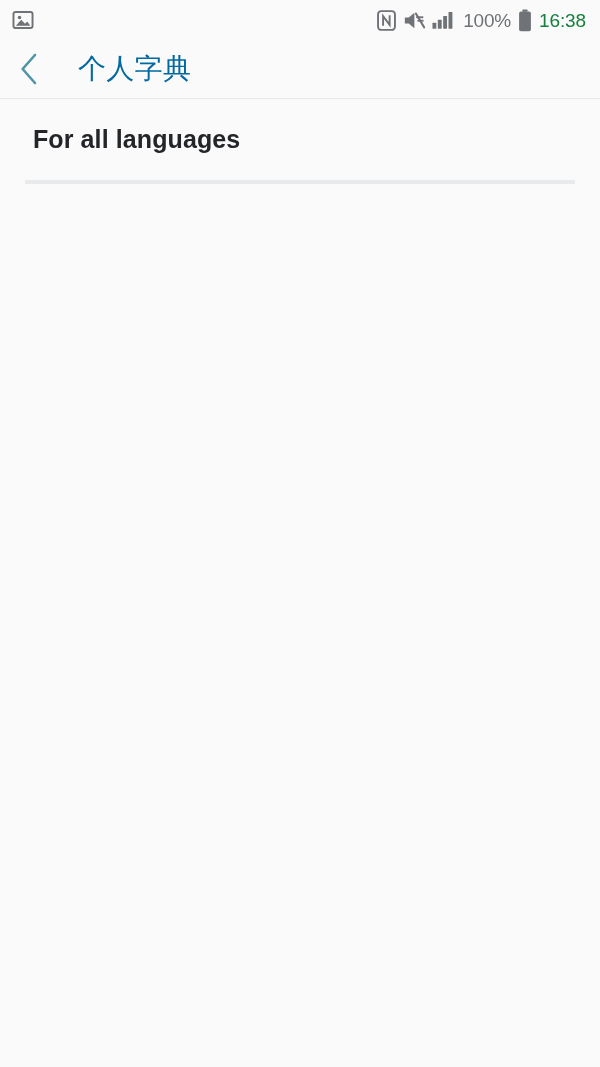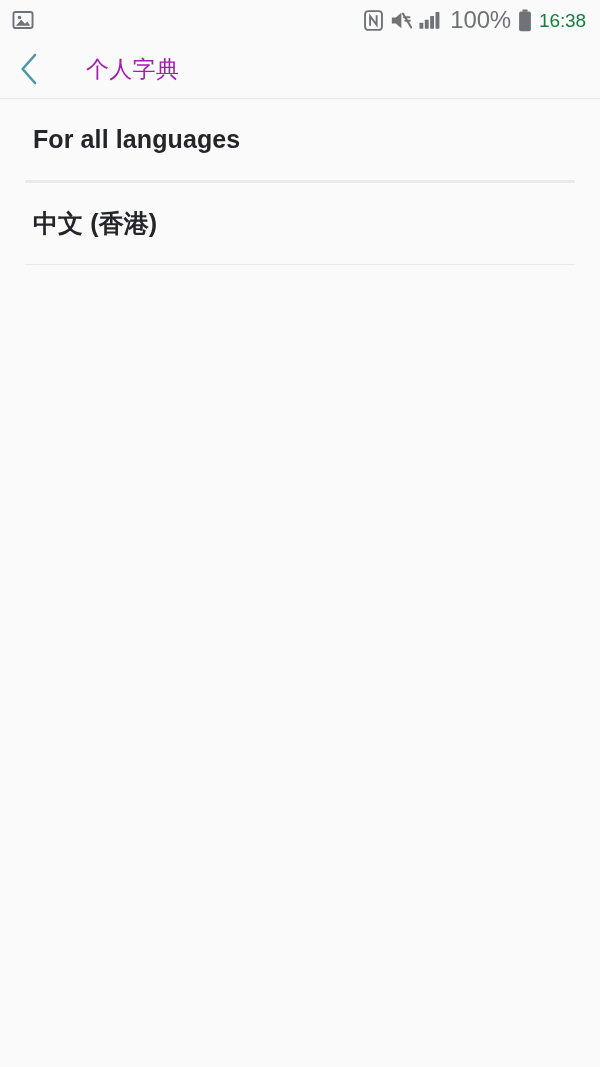--- a/index.html
+++ b/index.html
@@ -19,21 +19,21 @@
     display:flex; align-items:center;
     padding:0 14px 0 12px;
   }
   .sb-left{ display:flex; align-items:center; gap:8px; }
   .sb-right{
     margin-left:auto;
     display:flex; align-items:center; gap:7px;
     color:#6f7276;
   }
   .sb-right .pct{
-    font-size:24px; letter-spacing:-.2px;
+    font-size:19px; letter-spacing:-.2px;
     color:#6f7276; line-height:1;
     position:relative; top:0px;
   }
   .sb-right .clock{
     font-size:19px; letter-spacing:-.1px;
     color:#15803d; line-height:1;
   }
   .icon-svg{ display:block; }
 
   
@@ -43,24 +43,24 @@
     background:#fafafa;
     display:flex; align-items:center;
   }
   .back-btn{
     width:58px; height:58px;
     display:flex; align-items:center; justify-content:center;
     flex:0 0 58px;
     cursor:pointer;
   }
   .appbar-title{
-    font-size:23px;
-    color:#a21caf;
+    font-size:28px;
+    color:#0369a1;
     letter-spacing:.3px;
-    margin-left:28px;
+    margin-left:20px;
     line-height:1;
   }
   .appbar-divider{
     width:600px; height:1px;
     background:#e6e7e8;
   }
 
   
   .list{ width:600px; background:#fafafa; }
   .list-item{
@@ -159,21 +159,18 @@
 
     <div class="list-item">
       <span class="list-item-label">For all languages</span>
     </div>
     <div class="row-divider"></div>
 
     <div class="row-divider"></div>
 
     <div class="row-divider"></div>
 
-    <div class="list-item">
-      <span class="list-item-label">中文 (香港)</span>
-    </div>
     <div class="row-divider"></div>
 
   </div>
 
   <div class="spacer"></div>
 </div>
 
 </body></html>

